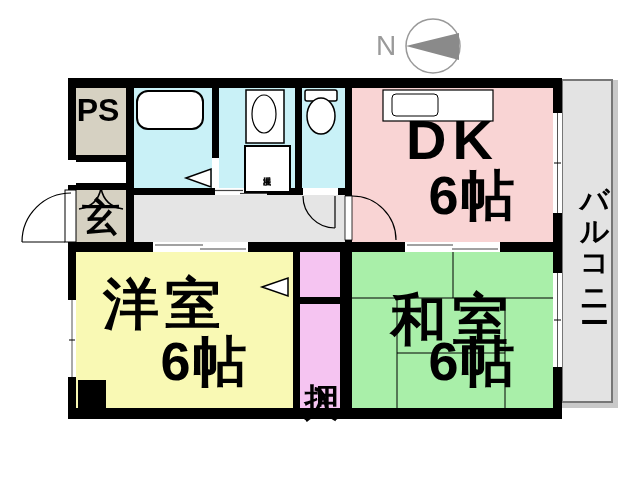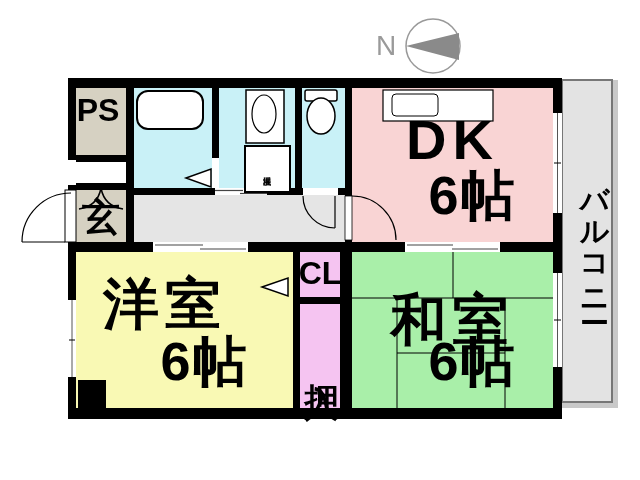--- a/index.html
+++ b/index.html
@@ -157,17 +157,16 @@
 
   <div class="lbl" id="lbl-north">N</div>
   <div class="lbl" id="lbl-ps">PS</div>
   <div class="lbl" id="lbl-genkan">玄</div>
   <div class="lbl room-name" id="lbl-dk-name">DK</div>
   <div class="lbl room-size" id="lbl-dk-size">6帖</div>
   <div class="lbl room-name" id="lbl-west-name">洋室</div>
   <div class="lbl room-size" id="lbl-west-size">6帖</div>
   <div class="lbl room-name" id="lbl-jap-name">和室</div>
   <div class="lbl room-size" id="lbl-jap-size">6帖</div>
-  <div class="lbl" id="lbl-cl">CL</div>
   <div class="lbl vtext" id="lbl-oshiire">押入</div>
   <div class="lbl vtext" id="lbl-balcony">バルコニー</div>
   <div class="lbl vtext" id="lbl-washing">洗濯機置場</div>
 </div>
 
 </body></html>

